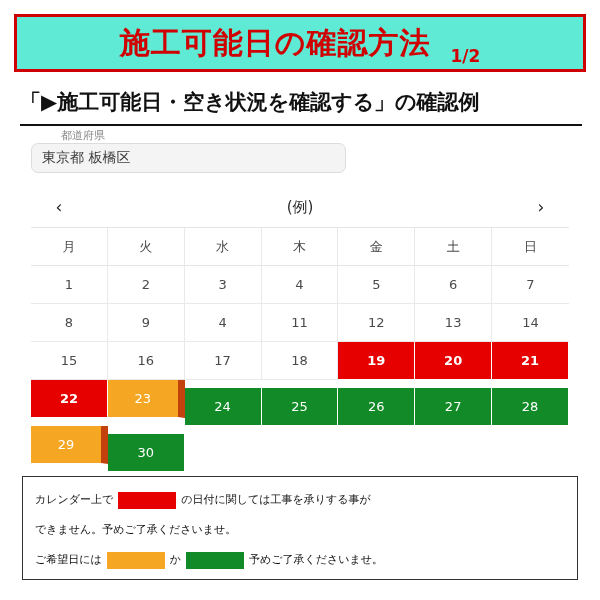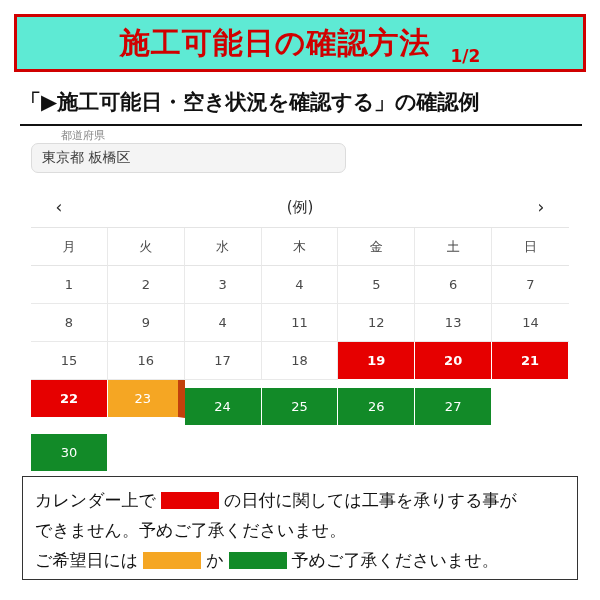--- a/index.html
+++ b/index.html
@@ -181,21 +181,21 @@
     left: 22px;
     top: 476px;
     width: 556px;
     height: 104px;
     box-sizing: border-box;
     border: 1px solid #333333;
     background: #ffffff;
     padding: 8px 12px 0 12px;
   }
   .note-line {
-    font-size: 17px;
+    font-size: 11px;
     color: #111111;
     line-height: 30px;
     white-space: nowrap;
     display: flex;
     align-items: center;
   }
   .swatch {
     display: inline-block;
     width: 58px;
     height: 17px;
@@ -272,23 +272,25 @@
       <div class="cal-cell state-red">21</div>
     </div>
 
     <div class="cal-row">
       <div class="cal-cell state-red">22</div>
       <div class="cal-cell state-orange">23</div>
       <div class="cal-cell state-green">24</div>
       <div class="cal-cell state-green">25</div>
       <div class="cal-cell state-green">26</div>
       <div class="cal-cell state-green">27</div>
-    </div>
-
-    <div class="cal-row">
+      <div class="cal-cell state-green">28</div>
+    </div>
+
+    <div class="cal-row">
+      <div class="cal-cell state-orange">29</div>
       <div class="cal-cell state-green">30</div>
       <div class="cal-cell state-empty"></div>
       <div class="cal-cell state-empty"></div>
       <div class="cal-cell state-empty"></div>
       <div class="cal-cell state-empty"></div>
       <div class="cal-cell state-empty"></div>
     </div>
 
   </div>
 

